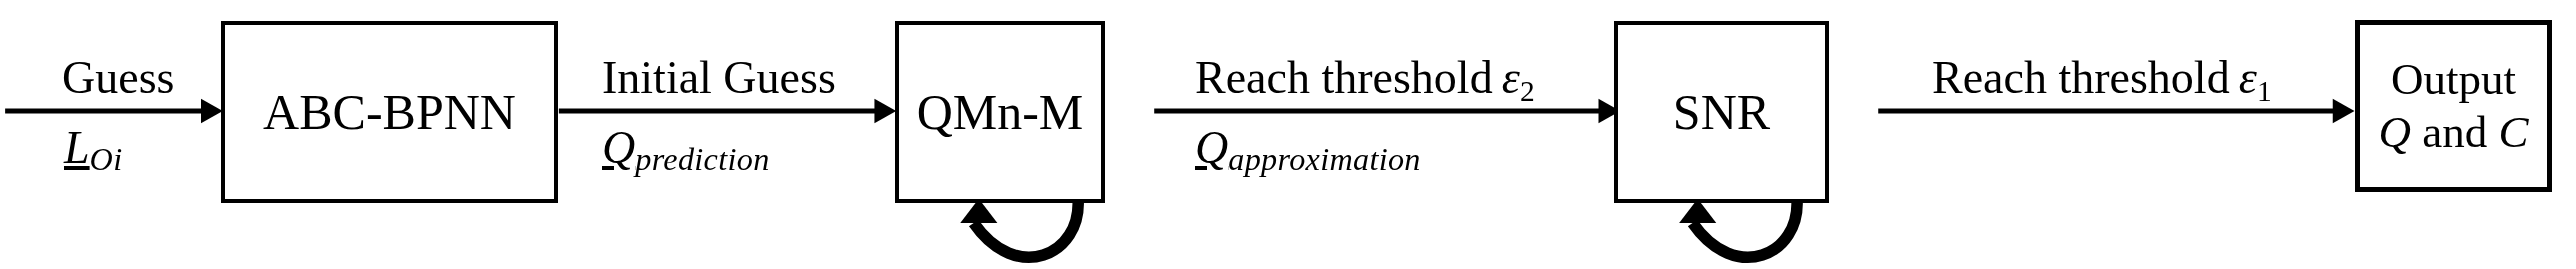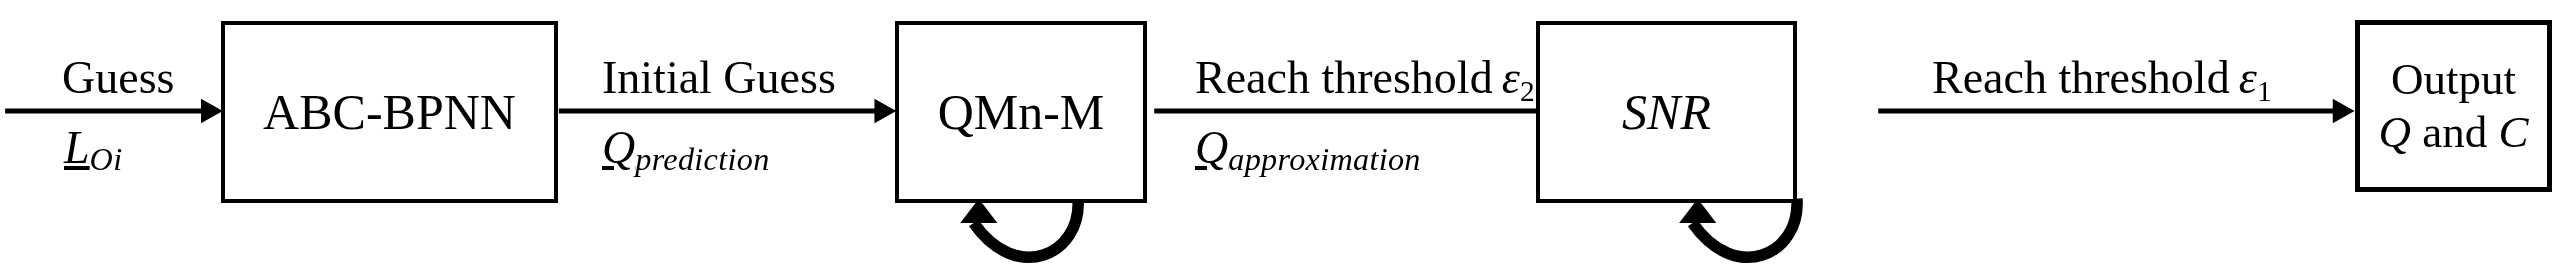--- a/index.html
+++ b/index.html
@@ -21,22 +21,22 @@
   .box {
     position: absolute;
     box-sizing: border-box;
     border: 4.5px solid var(--ink);
     background: var(--paper);
     display: flex; align-items: center; justify-content: center;
     font-size: 50px; line-height: 1;
     white-space: nowrap;
   }
   #box-abc-bpnn { left: 221px;  top: 20.5px; width: 337px; height: 182px; }
-  #box-qmn-m    { left: 895px; top: 20.5px; width: 252px; height: 182px; }
-  #box-snr      { left: 1536px; top: 20.5px; width: 261px; height: 182px; font-style: italic; }
+  #box-qmn-m    { left: 895px; top: 20.5px; width: 210px; height: 182px; }
+  #box-snr      { left: 1614px; top: 20.5px; width: 215px; height: 182px; }
   #box-output   {
     left: 2355px; top: 20px; width: 197px; height: 172px;
     border-width: 5.8px; flex-direction: column;
     font-size: 45px; line-height: 1.18;
   }
   .flow-label {
     position: absolute;
     font-size: 46px; line-height: 1;
     white-space: nowrap;
   }

